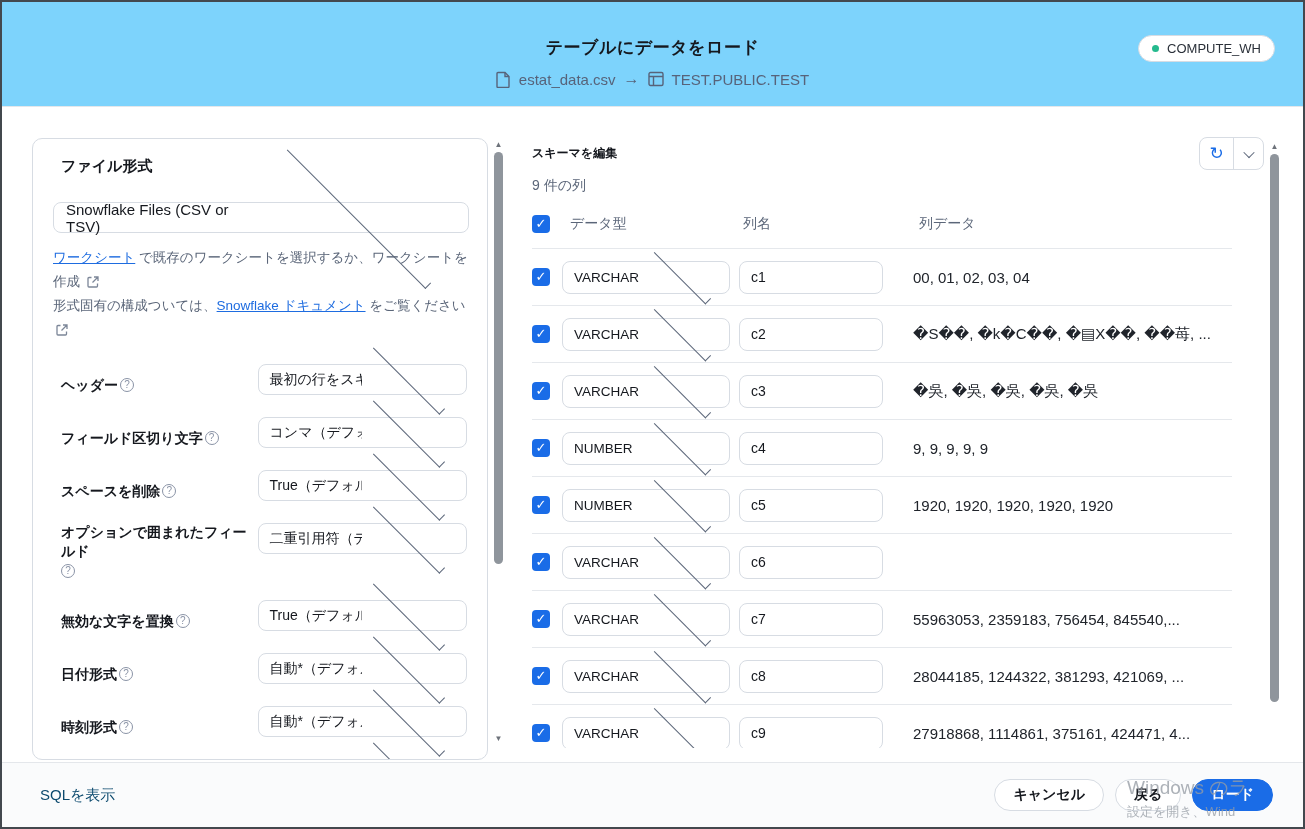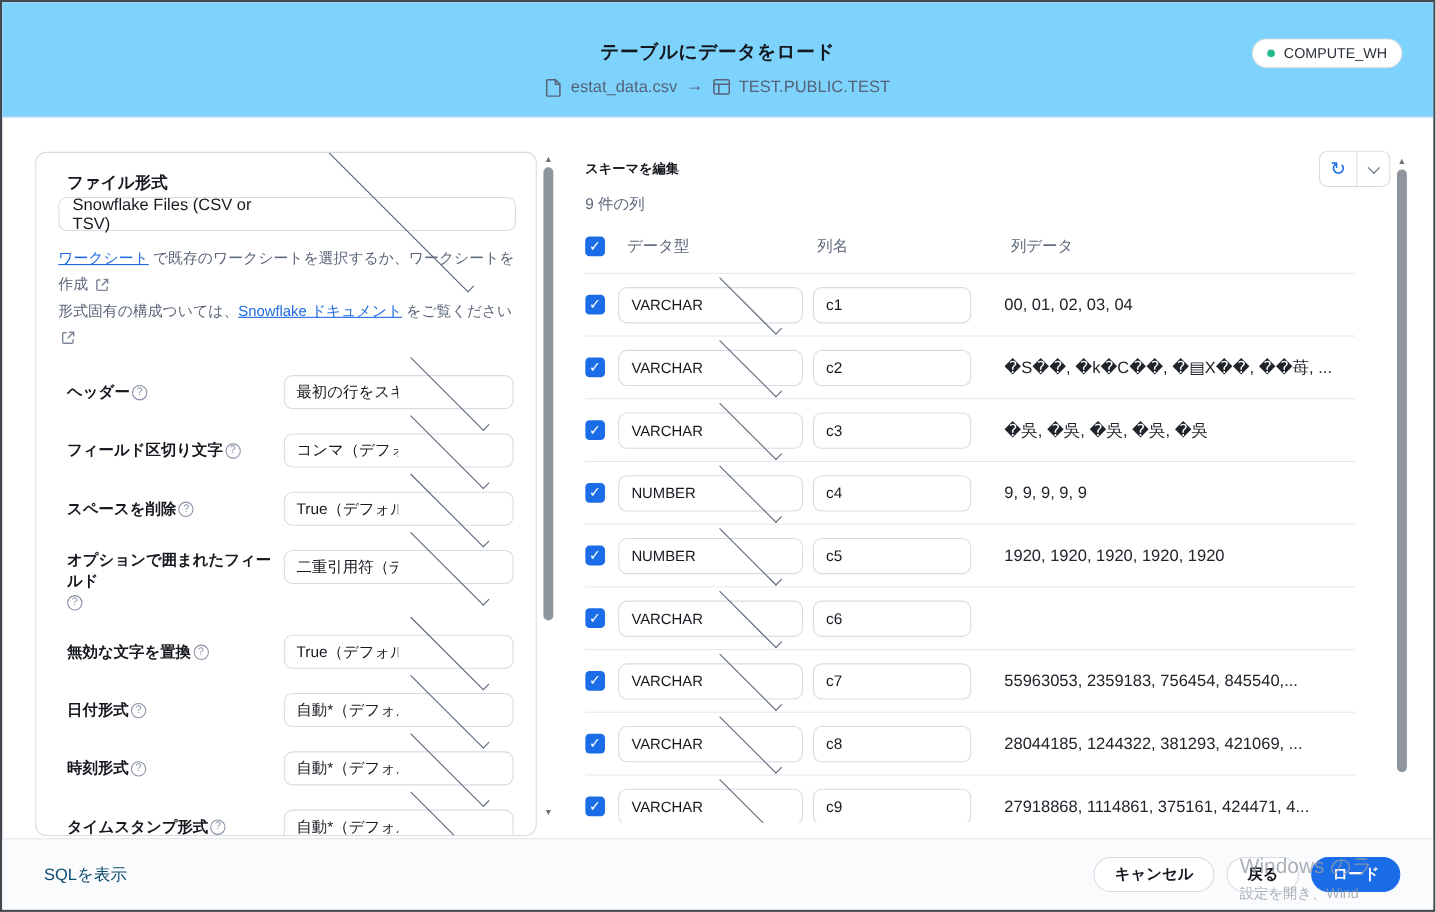--- a/index.html
+++ b/index.html
@@ -17,29 +17,29 @@
                justify-content:center; align-items:center; gap:8px; font-size:15px; color:#57637a; }
   .crumb-arrow { font-size:16px; color:#57637a; }
   .wh-badge { position:absolute; top:33px; right:28px; height:27px; display:flex; align-items:center;
               gap:8px; padding:0 13px; border:1px solid #d7dce3; border-radius:15px; background:#fff;
               font-size:13px; color:#2a3039; }
   .wh-dot { width:7px; height:7px; border-radius:50%; }
   
   .card { position:absolute; left:30px; top:136px; width:456px; height:622px;
           border:1px solid #d7dce3; border-radius:10px; background:#fff; overflow:hidden;
           padding:18px 20px 0 28px; }
-  .card h3 { font-size:15px; font-weight:700; color:#15181e; margin-bottom:3px;font-family:Liberation Serif, serif; }
+  .card h3 { font-size:15px; font-weight:700; color:#15181e; margin-bottom:26px;font-family:Liberation Serif, serif; }
   .big-select { width:416px; height:31px; margin-left:-8px; border:1px solid #d7dce3; border-radius:8px;
                 display:flex; align-items:center; padding:0 12px; font-size:15px; color:#15181e;
                 background:#fff; cursor:pointer; }
   .big-select span { flex:1; }
   .hint { margin-top:13px; font-size:13.5px; color:#5b6679; line-height:24px; width:420px; margin-left:-8px;}
   .hint a { color:#1e6ce0; text-decoration:underline; cursor:pointer; }
   .ext-ico { display:inline-block; vertical-align:-2px; margin-left:3px; }
-  .frow { display:flex; align-items:center; margin-top:22px; }
+  .frow { display:flex; align-items:flex-end; margin-top:22px; }
   .frow.wrap3 { align-items:flex-start; }
   .frow .flabel { width:198px; font-size:14px; font-weight:600; color:#15181e; line-height:19px; }
   .frow.wrap3 .help-ico { display:block; margin-top:3px; margin-left:0; }
   .fselect { width:209px; height:31px; border:1px solid #d7dce3; border-radius:8px; display:flex;
              align-items:center; padding:0 10px; font-size:14px; color:#15181e; background:#fff; cursor:pointer; }
   .fselect span { flex:1; white-space:nowrap; overflow:hidden; }
   .help-ico { display:inline-block; width:14px; height:14px; border:1px solid #8a93a6; border-radius:50%;
               color:#8a93a6; font-size:10px; line-height:12px; text-align:center; margin-left:2px;
               vertical-align:2px; font-weight:400; }
   

